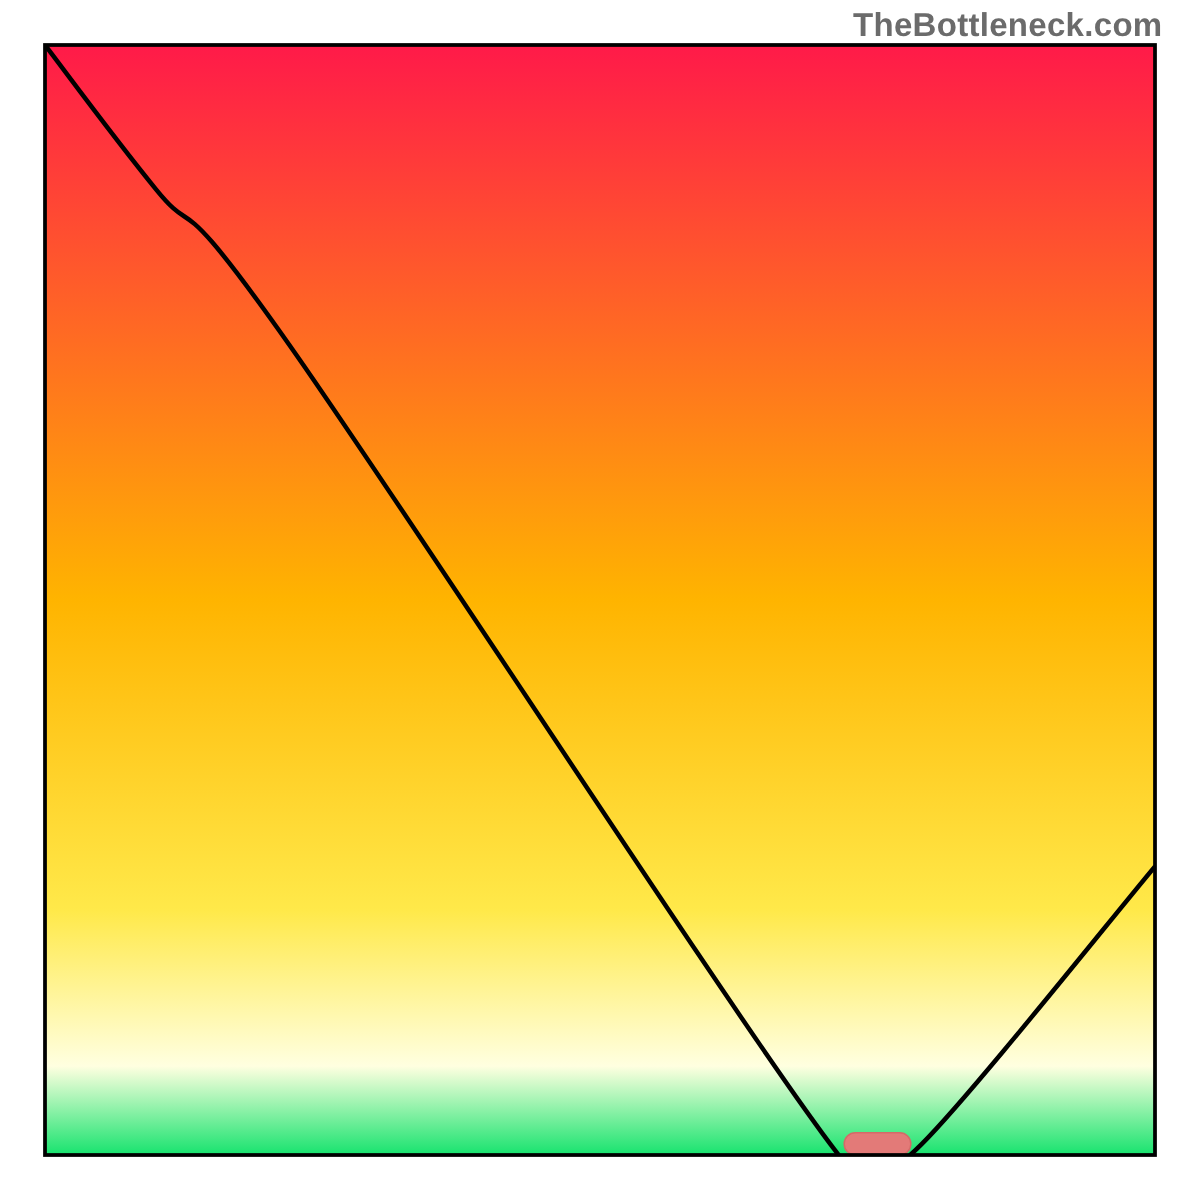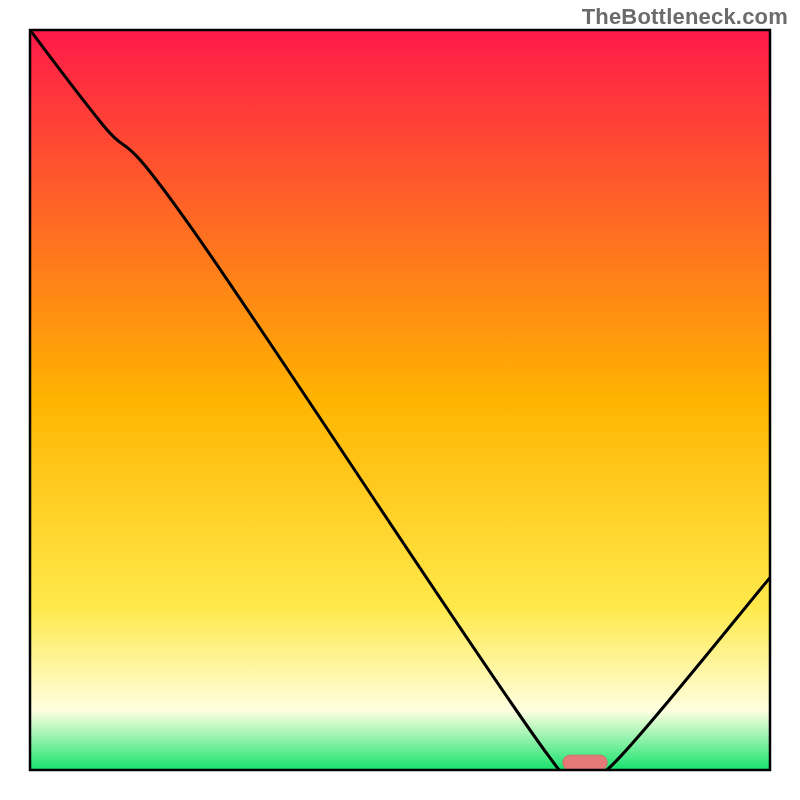--- a/index.html
+++ b/index.html
@@ -11,21 +11,21 @@
     font-family: Arial, Helvetica, sans-serif;
   }
   .stage {
     position: relative;
     width: 800px;
     height: 800px;
   }
   .watermark {
     position: absolute;
     top: 4px;
-    right: 12px;
+    right: 25px;
     font-size: 22px;
     font-weight: 600;
     color: #6b6b6b;
     letter-spacing: 0.2px;
     user-select: none;
   }
   svg.main {
     position: absolute;
     left: 0;
     top: 0;

